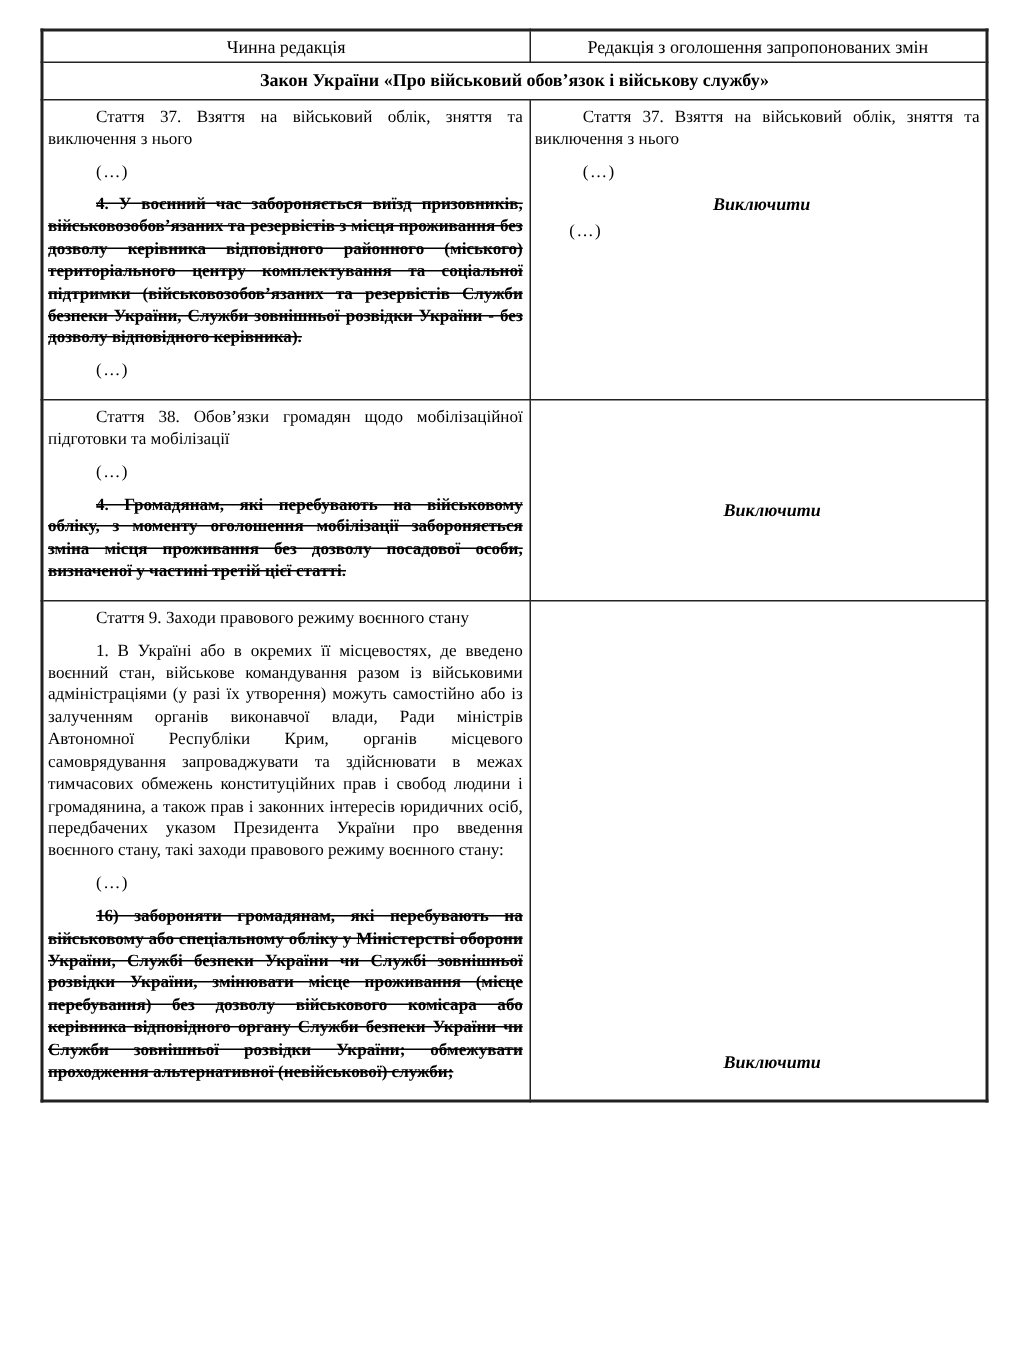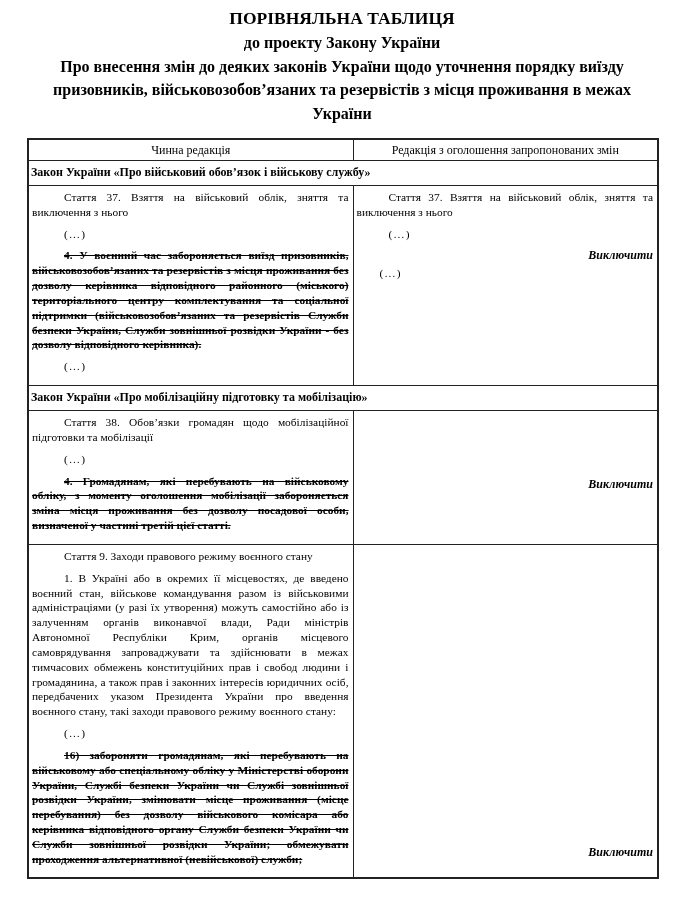--- a/index.html
+++ b/index.html
@@ -27,54 +27,49 @@
   col.c-right { width: 305px; }
   .cmp th, .cmp td { border: 1px solid #222; }
 
   .cmp th {
     font-size: 12px; font-weight: normal;
     text-align: center; padding: 3px 2px;
     line-height: 14px;
   }
   td.law-row {
     font-size: 12px; font-weight: bold;
-    text-align: left; padding: 4px 2px 6px 2px;
+    text-align: center; padding: 4px 2px 6px 2px;
     line-height: 14px;
     border-radius: 11px;
   }
   td.cell {
     vertical-align: top;
     font-size: 11.4px;
     line-height: 1.3;
     text-align: justify;
     padding: 4px 4px 4px 3px;
   }
   .para { margin: 0 0 7px 0; text-indent: 32px; }
   .ell  { margin: 7px 0 7px 0; text-indent: 32px; letter-spacing: 1px; }
   .ell-sm { text-indent: 23px; margin: 2px 0 7px 0; }
   .struck { text-decoration: line-through; font-weight: bold; }
   .action {
     font-weight: bold; font-style: italic;
     font-size: 12px; margin: 0; text-indent: 0;
-    text-align: right;
+    text-align: center;
   }
   .action-r1 { margin-left: 6px; }
   .action-r2 { margin-left: 20px; margin-top: 62px; }
   .action-r3 { margin-left: 20px; margin-top: 296px; }
 </style>
 </head>
 <body>
 
 <div class="page">
 
-  <div class="title-block">
-    <div class="title-main">ПОРІВНЯЛЬНА ТАБЛИЦЯ</div>
-    <div class="title-sub">до проекту Закону України</div>
-    <div class="title-law">Про внесення змін до деяких законів України щодо уточнення порядку виїзду призовників, військовозобов’язаних та резервістів з місця проживання в межах України</div>
-  </div>
 
   <table class="cmp">
     <colgroup>
         <col class="c-left">
         <col class="c-right">
       </colgroup>
     <thead>
       <tr>
         <th>Чинна редакція</th>
         <th>Редакція з оголошення запропонованих змін</th>
@@ -94,23 +89,20 @@
         </td>
         <td class="cell">
           <p class="para">Стаття 37. Взяття на військовий облік, зняття та виключення з нього</p>
           <p class="ell">(…)</p>
           <p class="action action-r1">Виключити</p>
           <p class="ell ell-sm">(…)</p>
         </td>
       </tr>
 
       <tr>
-        <td class="law-row" colspan="2">Закон України «Про мобілізаційну підготовку та мобілізацію»</td>
-      </tr>
-      <tr>
         <td class="cell">
           <p class="para">Стаття 38. Обов’язки громадян щодо мобілізаційної підготовки та мобілізації</p>
           <p class="ell">(…)</p>
           <p class="para struck">4. Громадянам, які перебувають на військовому обліку, з моменту оголошення мобілізації забороняється зміна місця проживання без дозволу посадової особи, визначеної у частині третій цієї статті.</p>
         </td>
         <td class="cell">
           <p class="action action-r2">Виключити</p>
         </td>
       </tr>
 

